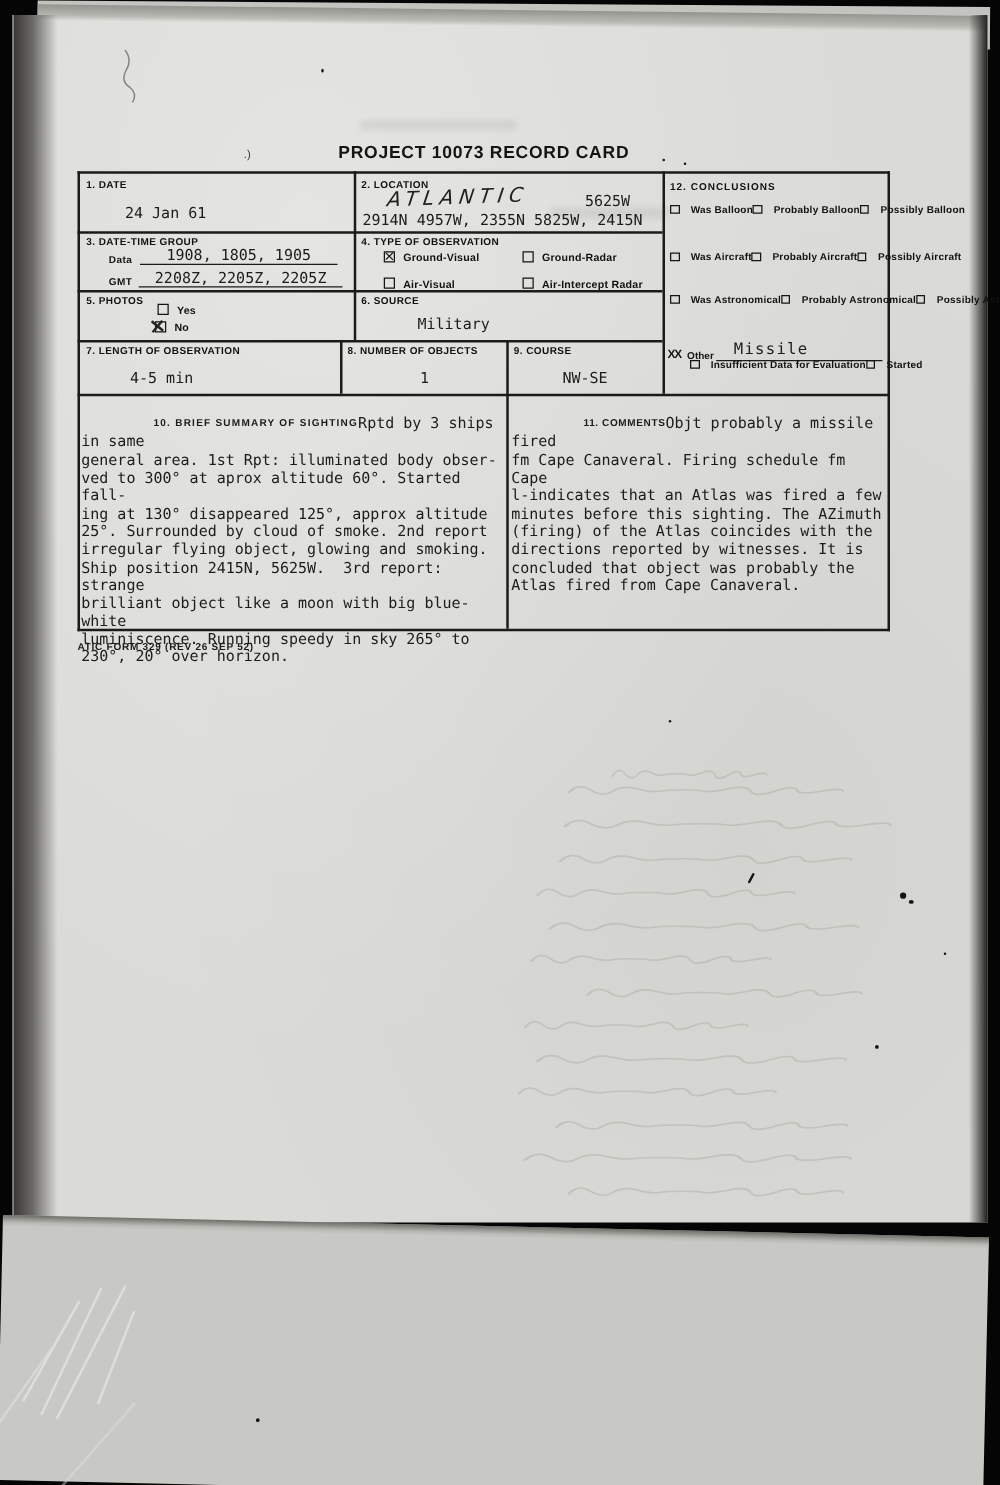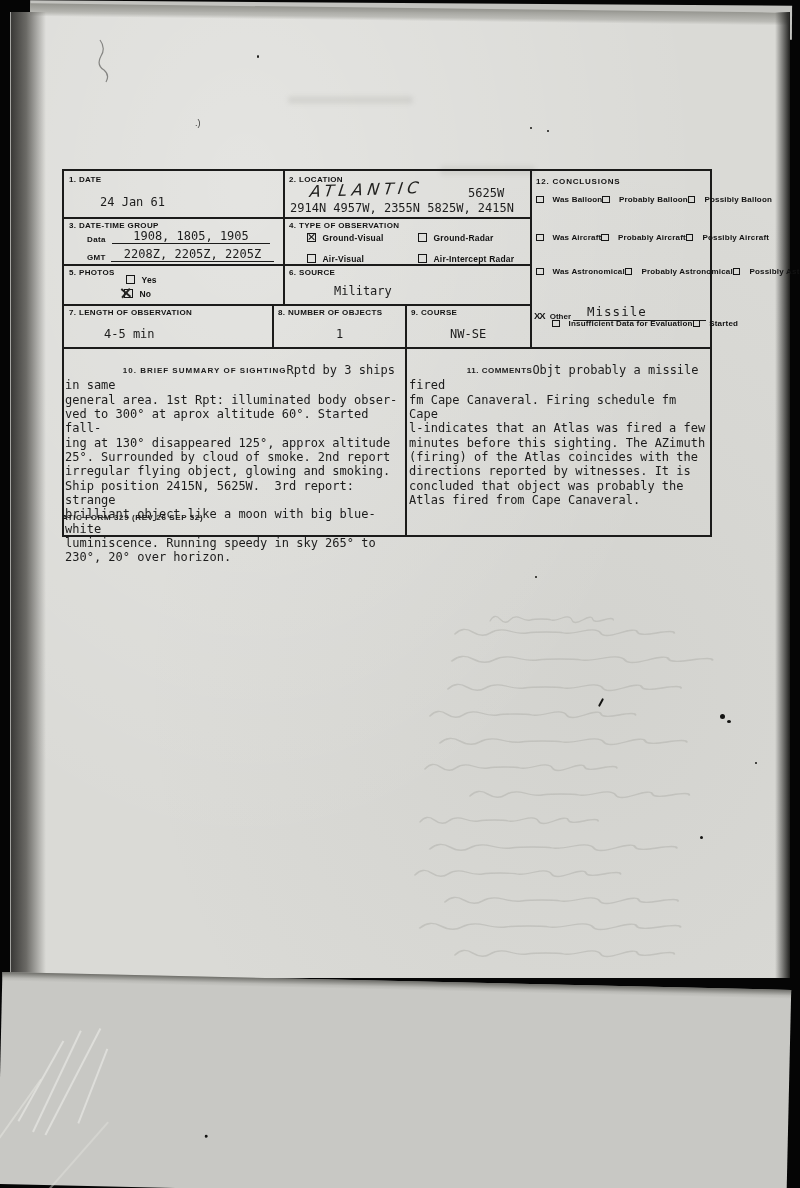--- a/index.html
+++ b/index.html
@@ -26,21 +26,21 @@
   .under-bottom::before{content:"";position:absolute;left:0;right:0;top:0;height:9px;
         background:linear-gradient(180deg,rgba(88,88,83,.8),rgba(150,150,145,.3) 65%,transparent);}
 
   .scratch{position:absolute;width:1.5px;background:#e2e2de;opacity:.85;}
 
   
   .ghost-svg{position:absolute;left:360px;top:588px;filter:blur(.6px);}
   .ghost-bar{position:absolute;background:rgba(150,150,144,.18);filter:blur(2px);border-radius:3px;}
 
   
-  .card{position:absolute;left:52px;top:125px;width:650px;height:368px;color:#161616;margin-top:32px;}
+  .card{position:absolute;left:52px;top:125px;width:650px;height:368px;color:#161616;}
   .hline,.vline{position:absolute;background:#1b1b1a;}
   .hline{height:1.6px;}
   .vline{width:1.6px;}
 
   .cell-label{position:absolute;font-size:8px;font-weight:bold;letter-spacing:.35px;color:#121212;white-space:nowrap;}
   .typed{font-family:"DejaVu Sans Mono",monospace;font-size:12px;color:#1c1c1c;white-space:nowrap;}
   .typed-abs{position:absolute;}
   .typed-block{position:absolute;font-family:"DejaVu Sans Mono",monospace;font-size:12px;
                line-height:14.35px;color:#1c1c1c;white-space:pre-wrap;}
   .inline-label{font-family:"Liberation Sans",sans-serif;font-size:8px;font-weight:bold;
@@ -103,20 +103,21 @@
     <div class="ghost-bar" style="left:430px;top:154px;width:95px;height:9px;"></div>
 
     <div class="stray" style="left:185px;top:106px;">.)</div>
     <div class="speck" style="left:520px;top:115px;width:2px;height:2px;"></div>
     <div class="speck" style="left:537px;top:118px;width:2px;height:2px;"></div>
     <div class="speck" style="left:247px;top:43px;width:2px;height:3px;"></div>
     <svg width="22" height="46" style="position:absolute;left:80px;top:26px;opacity:.55;">
       <path d="M10,2 q6,8 1,16 q-5,9 3,14 q6,5 2,12" stroke="#3c3c3a" stroke-width="1.2" fill="none"></path>
     </svg>
 
+    <div class="title">PROJECT 10073 RECORD CARD</div>
 
     <div class="card">
 
       <div class="hline" style="left:0;top:0;width:650px;"></div>
       <div class="hline" style="left:0;top:366px;width:650px;"></div>
       <div class="vline" style="left:0;top:0;height:368px;"></div>
       <div class="vline" style="left:648px;top:0;height:368px;"></div>
       <div class="hline" style="left:0;top:48px;width:468px;"></div>
       <div class="hline" style="left:0;top:95px;width:468px;"></div>
       <div class="hline" style="left:0;top:135px;width:468px;"></div>

